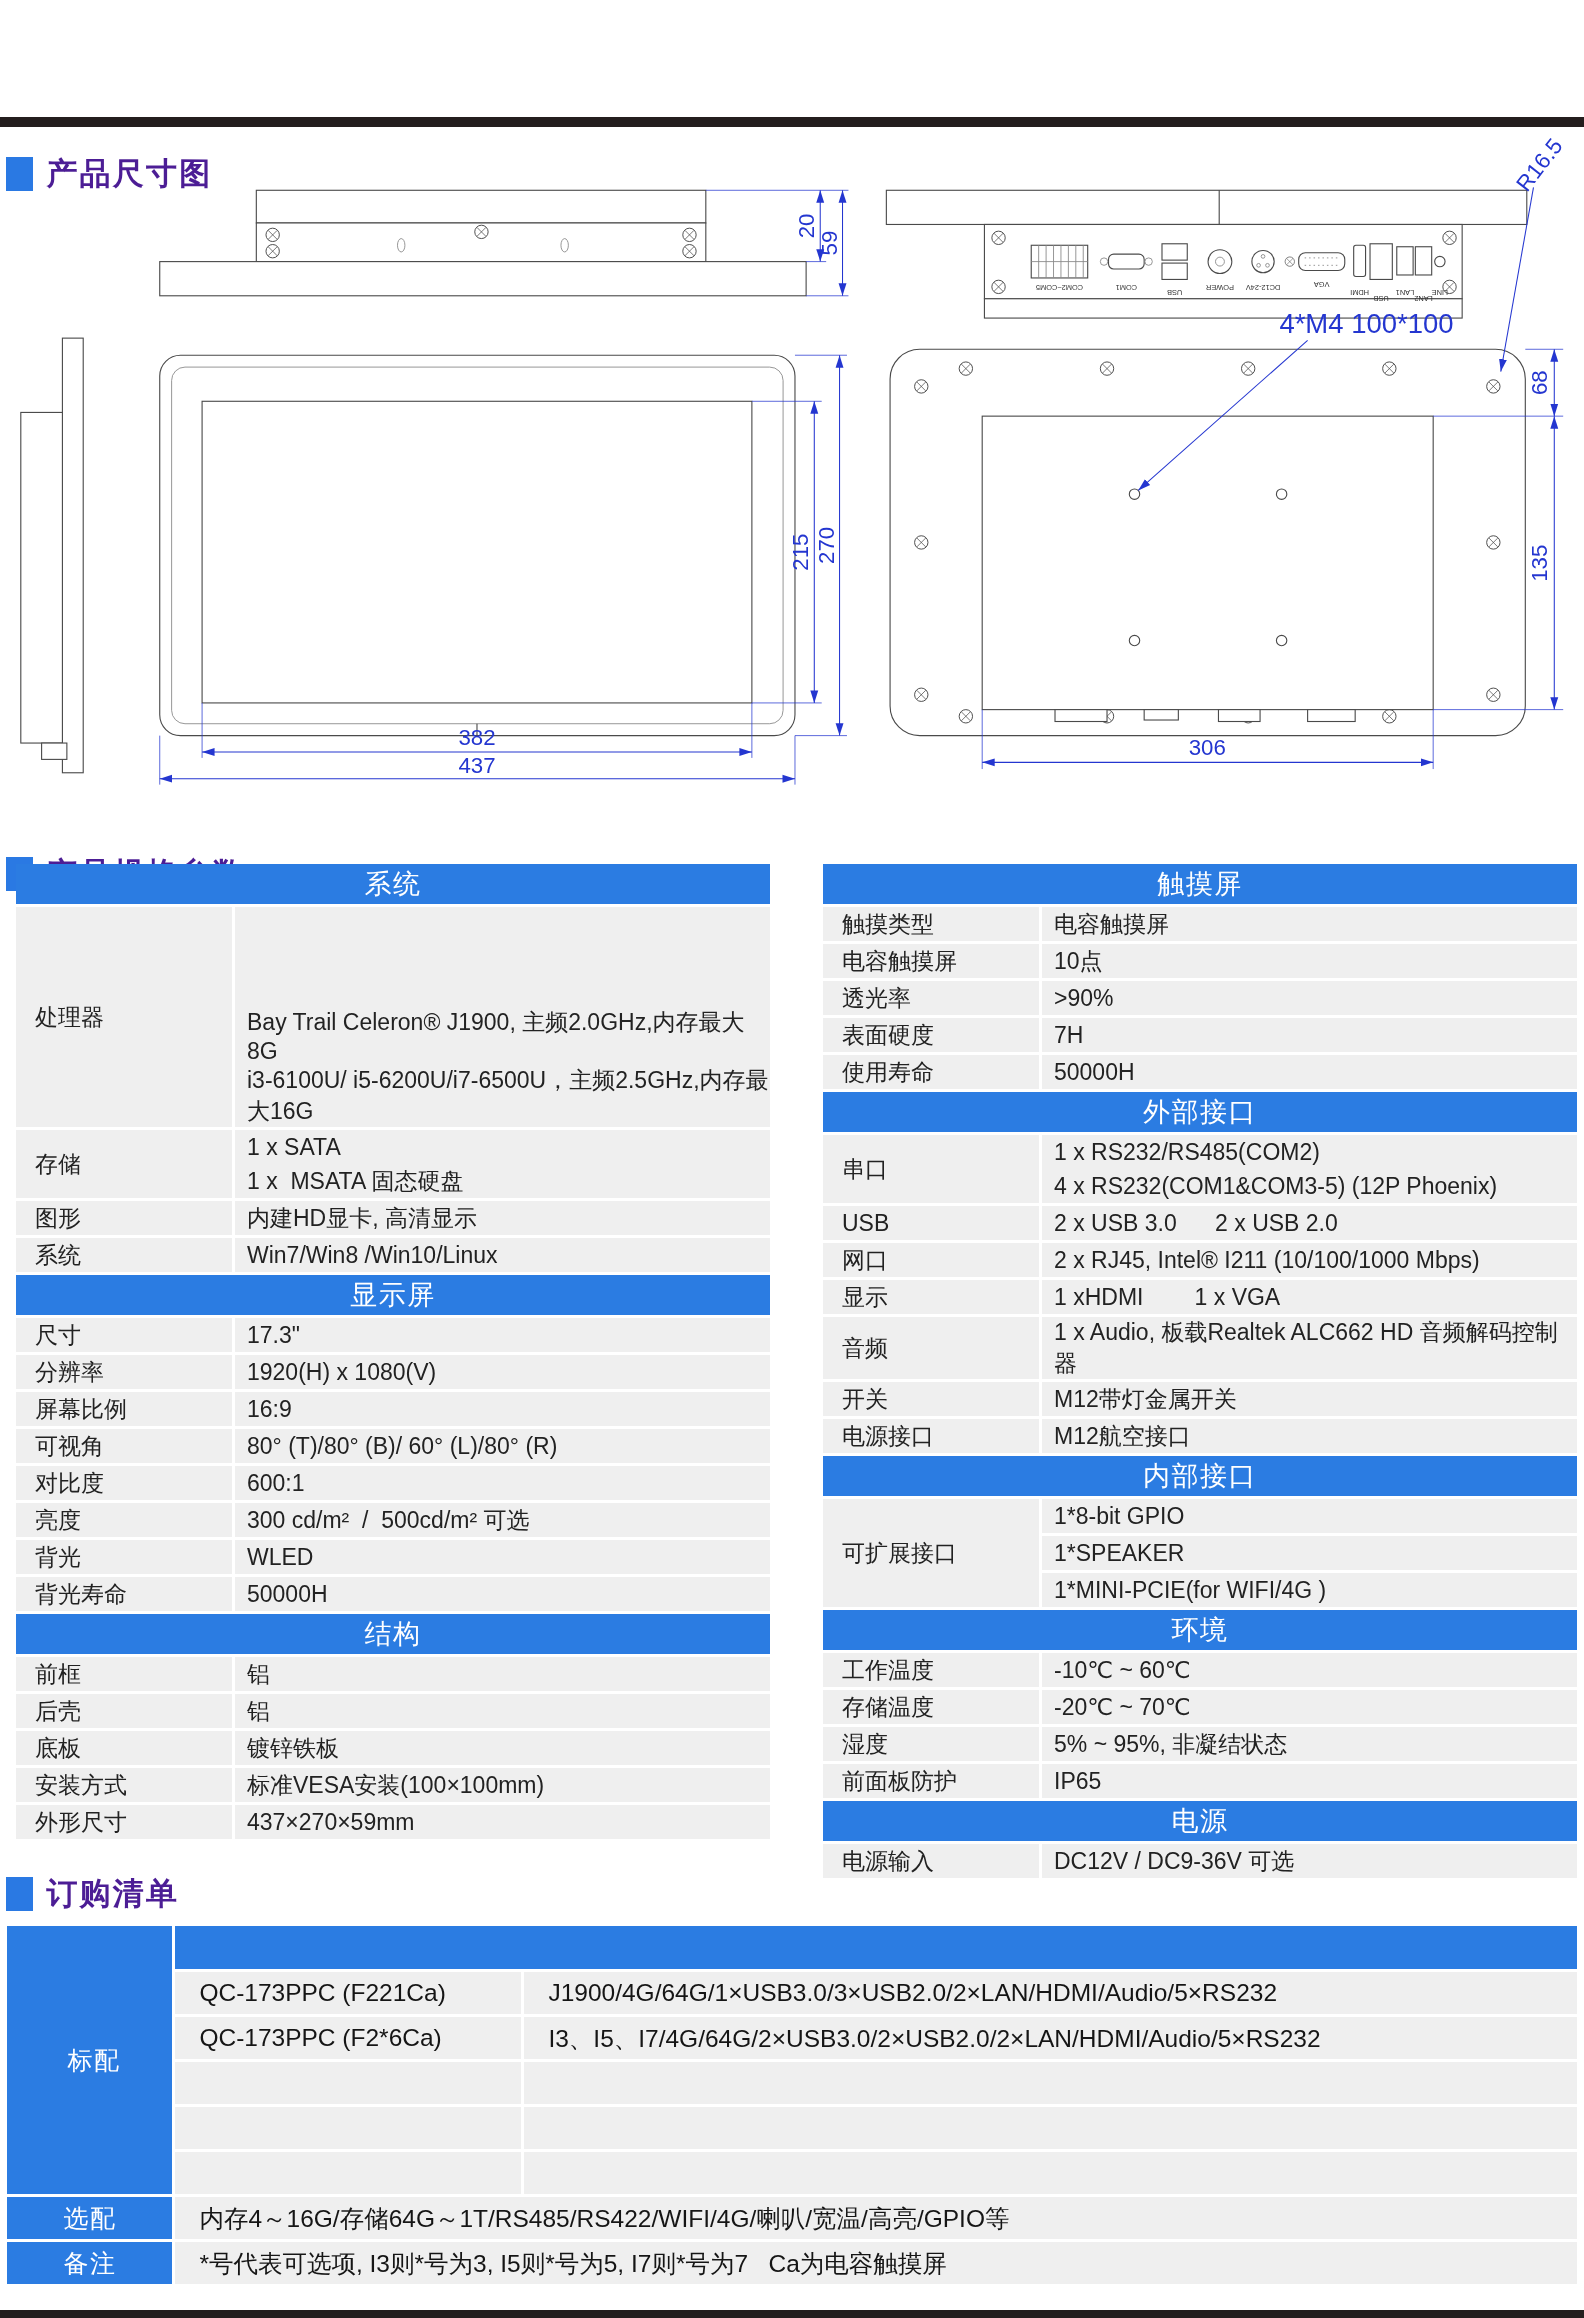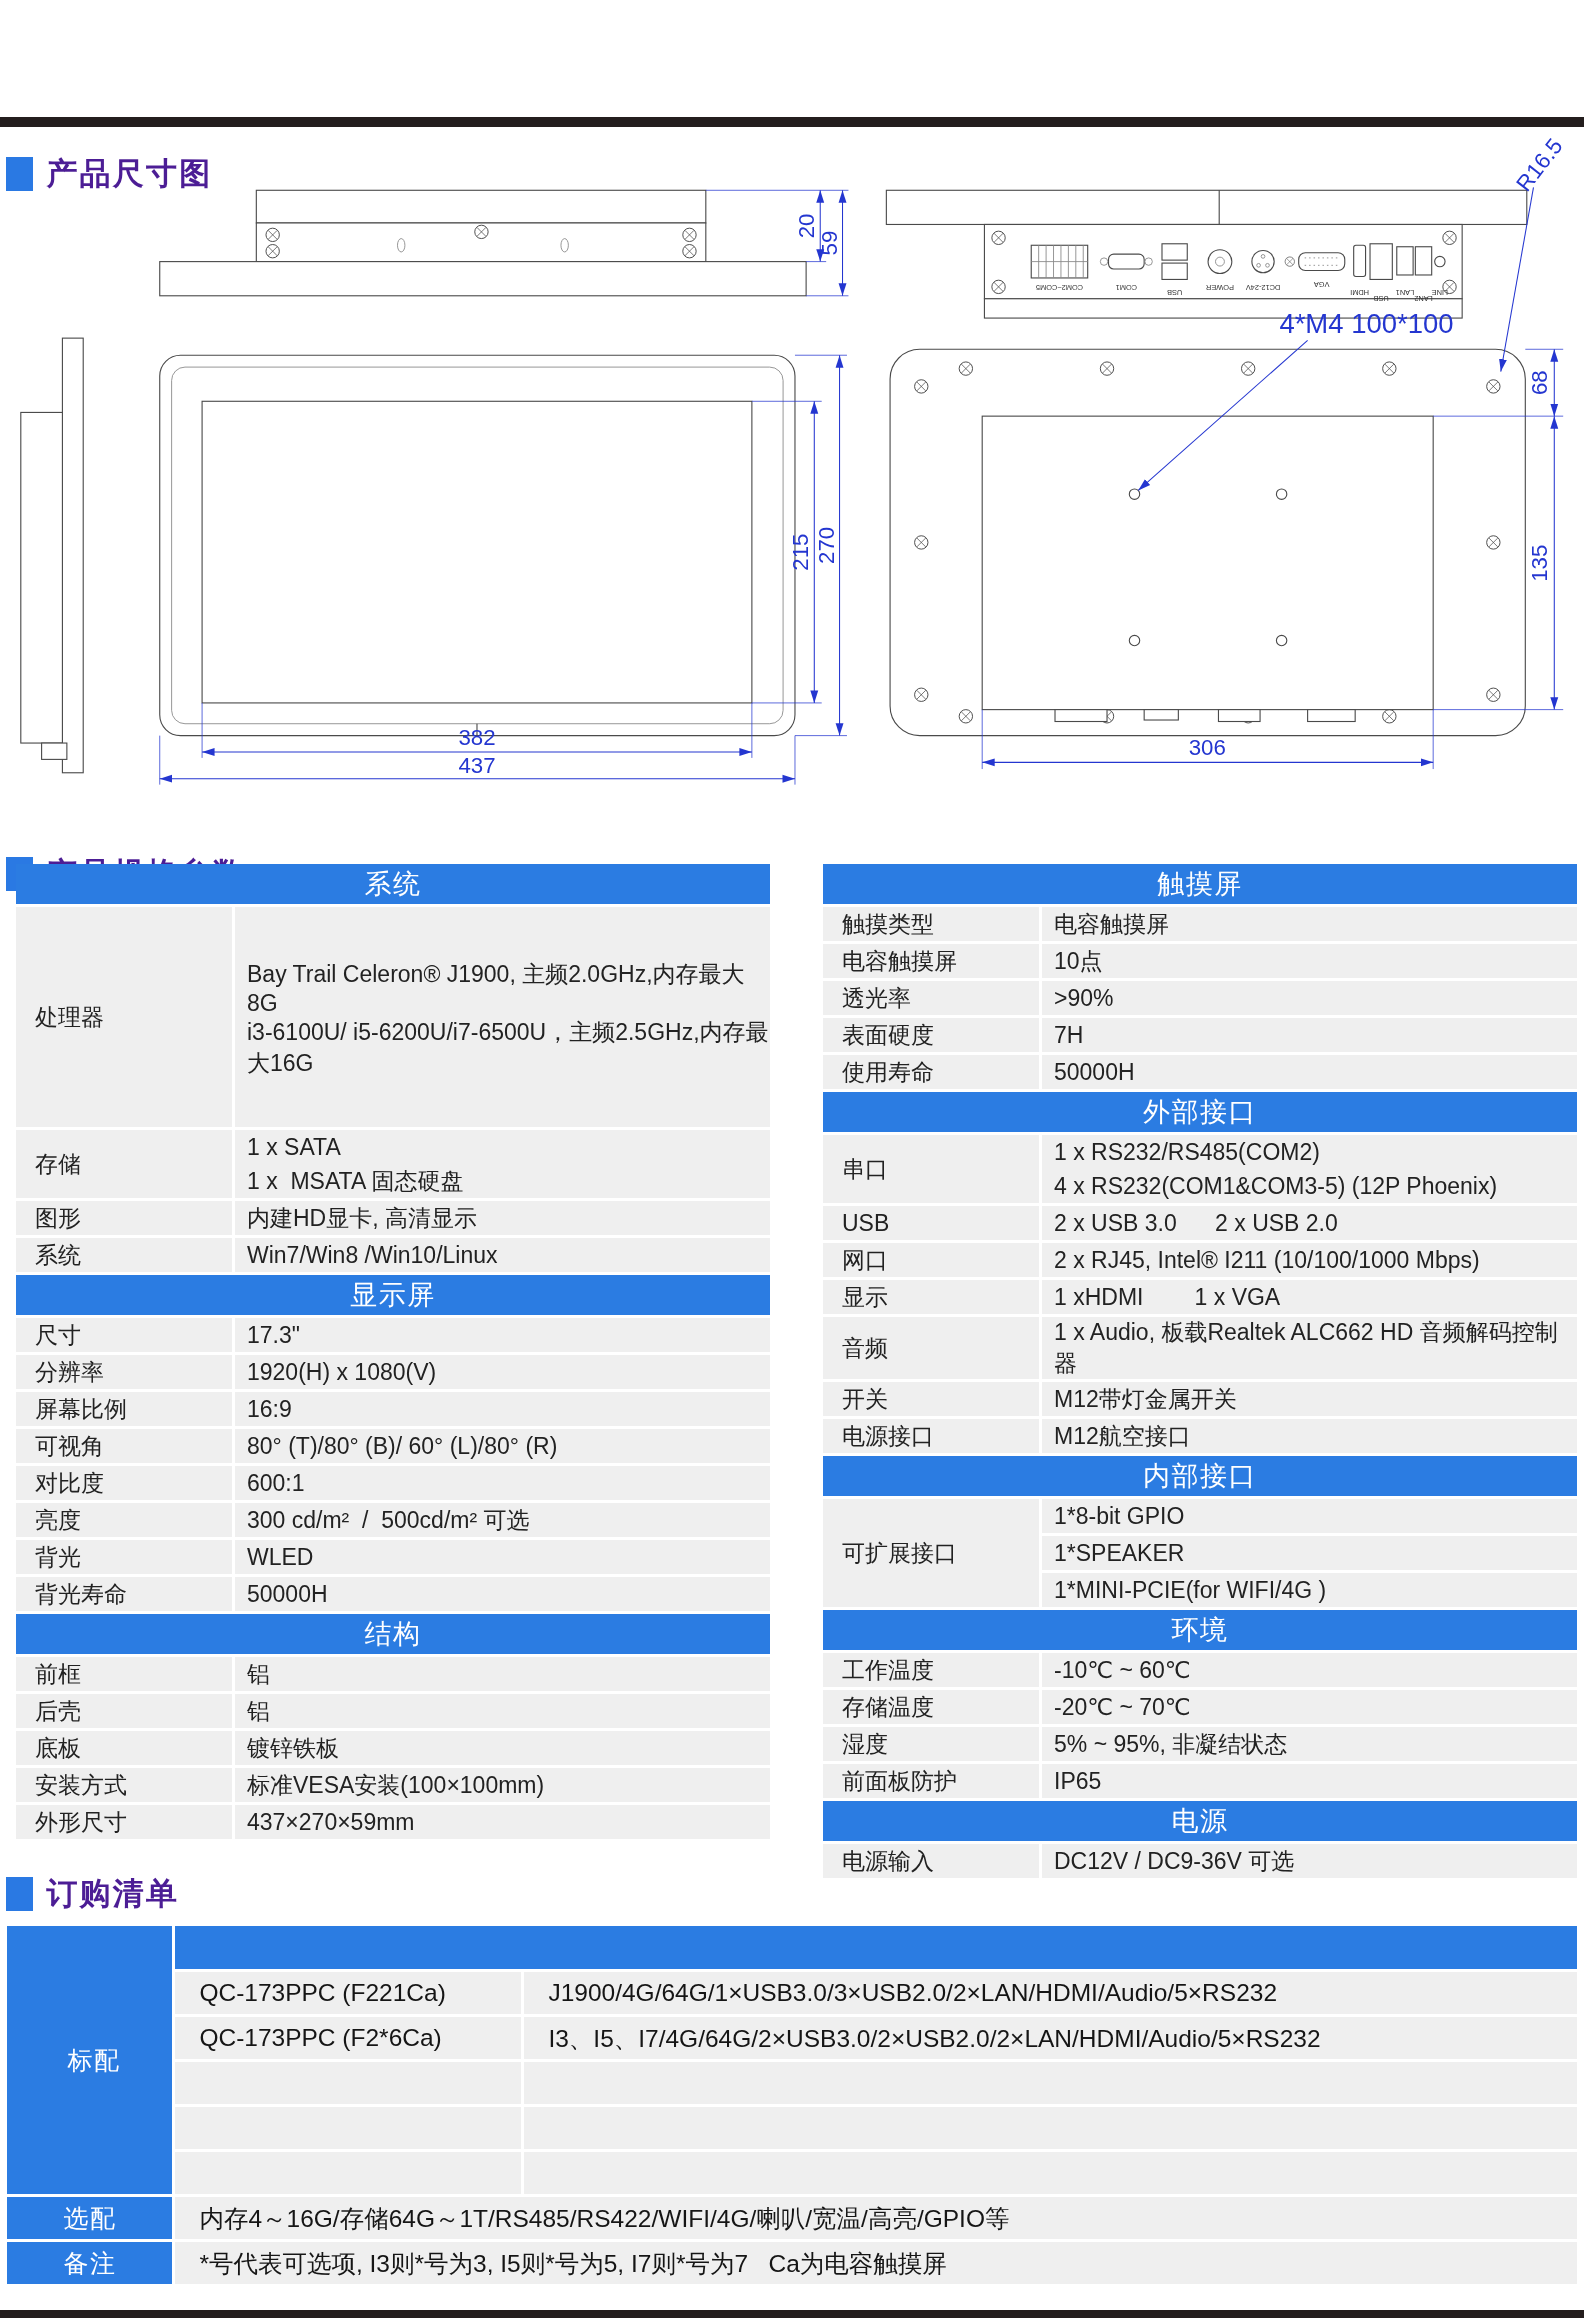--- a/index.html
+++ b/index.html
@@ -29,21 +29,21 @@
   #spec-right{left:823px;}
   .shead{height:40px;margin-bottom:3px;background:#2b7ce2;color:#fff;font-size:27px;
          display:flex;align-items:center;justify-content:center;letter-spacing:1.5px;}
   .srow{display:flex;margin-bottom:3px;}
   .slabel{width:216px;margin-right:3px;background:#efefef;display:flex;align-items:center;
           padding-left:19px;box-sizing:border-box;font-size:23px;flex:none;}
   .svals{flex:1;background:#efefef;display:flex;flex-direction:column;justify-content:center;}
   .vline{min-height:34px;display:flex;align-items:center;padding-left:12px;
          font-size:23px;white-space:pre-wrap;}
   .srow.fill{height:220px;}
-  .srow.fill .svals{justify-content:center;padding-top:4px;}
+  .srow.fill .svals{justify-content:flex-end;padding-top:4px;}
   .srow.fill .vline{min-height:54px;}
   .srow.divided .svals{background:#fff;gap:3px;}
   .srow.divided .vline{background:#efefef;flex:1;}
   
   .order{position:absolute;left:7.4px;top:1926px;width:1570px;display:grid;
          grid-template-columns:165px 346px 1fr;grid-template-rows:43px repeat(5,42px) 42px 42px;
          gap:3px;}
   .oc{background:#efefef;display:flex;align-items:center;padding-left:24px;
       font-size:24.5px;color:#151515;white-space:pre-wrap;}
   .ob{background:#2b7ce2;color:#fff;display:flex;align-items:center;justify-content:center;

